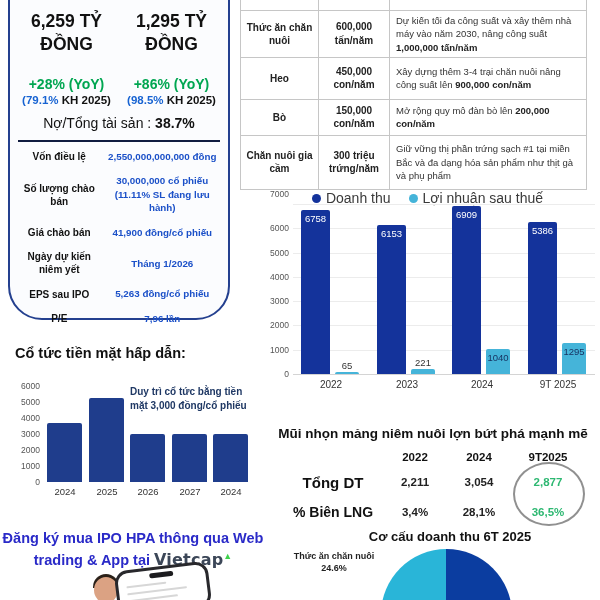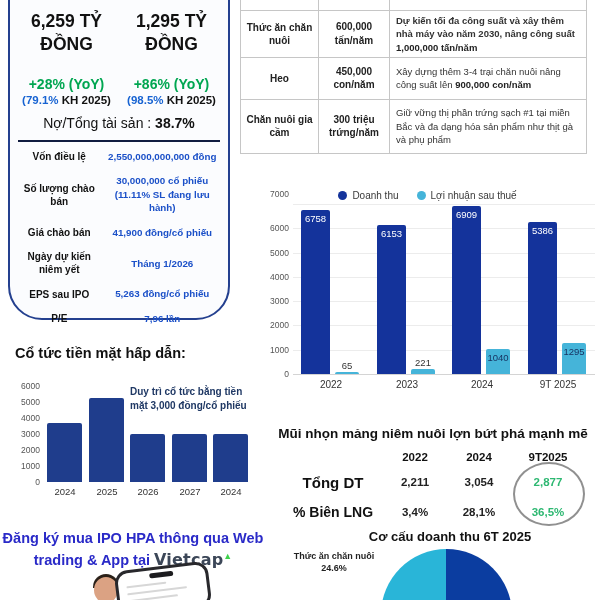--- a/index.html
+++ b/index.html
@@ -25,26 +25,26 @@
   .info-value { width:58%; text-align:center; font-size:9.8px; font-weight:bold; color:#1b50c8; line-height:1.4; }
 
   
   .cap-table { position:absolute; left:240px; top:-26px; width:346px; border-collapse:collapse; table-layout:fixed; }
   .cap-table td { border:1px solid #c6c6c6; vertical-align:middle; }
   .cap-table .c-name { width:78px; text-align:center; font-size:10px; font-weight:bold; color:#222; line-height:1.3; padding:2px; }
   .cap-table .c-cap { width:71px; text-align:center; font-size:10px; font-weight:bold; color:#222; line-height:1.35; padding:4px; }
   .cap-table .c-desc { width:197px; font-size:9.5px; color:#333; line-height:1.4; padding:3px 6px; }
   .cap-table .c-desc b { color:#222; }
   .r0 td { height:36px; }
-  .r1 td { height:46px;font-weight:bold; } .r2 td { height:42px; } .r3 td { height:34px; } .r4 td { height:54px; }
+  .r1 td { height:46px; } .r2 td { height:42px; } .r3 td { height:34px; } .r4 td { height:54px; }
 
   
   #main-chart { position:absolute; left:255px; top:188px; width:345px; height:208px; }
   .legend { position:absolute; left:0; top:2px; width:100%; display:flex; justify-content:center; gap:18px; }
-  .legend-item { display:flex; align-items:center; gap:5px; font-size:10px; color:#3a3a3a; }
+  .legend-item { display:flex; align-items:center; gap:5px; font-size:14px; color:#3a3a3a; }
   .dot { width:9px; height:9px; border-radius:50%; }
   .dot-navy { background:#14339b; } .dot-cyan { background:#45b4d9; }
   #main-plot { position:absolute; left:0; top:0; width:345px; height:208px; }
   .gridline { position:absolute; height:1px; background:#ececec; }
   .gridline.base { background:#d4d4d4; }
   .ytick { position:absolute; font-size:8.5px; color:#555; text-align:right; }
   .xtick { position:absolute; font-size:10px; color:#333; text-align:center; }
   .bar { position:absolute; border-radius:2px 2px 0 0; }
   .bar-label { position:absolute; font-size:9.5px; text-align:center; }
   .bl-white { color:#fff; } .bl-dark { color:#16305f; } .bl-above { color:#333; }
@@ -164,20 +164,28 @@
           </td>
       <td class="c-desc"><span>Dự kiến tối đa công suất và xây thêm nhà máy vào năm 2030, nâng công suất </span><b>1,000,000 tấn/năm</b></td>
     </tr>
     <tr class="r2">
       <td class="c-name">Heo</td>
       <td class="c-cap">
             <div>450,000</div>
             <div>con/năm</div>
           </td>
       <td class="c-desc"><span>Xây dựng thêm 3-4 trại chăn nuôi nâng công suất lên </span><b>900,000 con/năm</b></td>
+    </tr>
+    <tr class="r3">
+      <td class="c-name">Bò</td>
+      <td class="c-cap">
+            <div>150,000</div>
+            <div>con/năm</div>
+          </td>
+      <td class="c-desc"><span>Mở rộng quy mô đàn bò lên </span><b>200,000 con/năm</b></td>
     </tr>
     <tr class="r4">
       <td class="c-name">Chăn nuôi gia cầm</td>
       <td class="c-cap">
             <div>300 triệu</div>
             <div>trứng/năm</div>
           </td>
       <td class="c-desc"><span>Giữ vững thị phần trứng sạch #1 tại miền Bắc và đa dạng hóa sản phẩm như thịt gà và phụ phẩm</span><b></b></td>
     </tr>
   </tbody>

